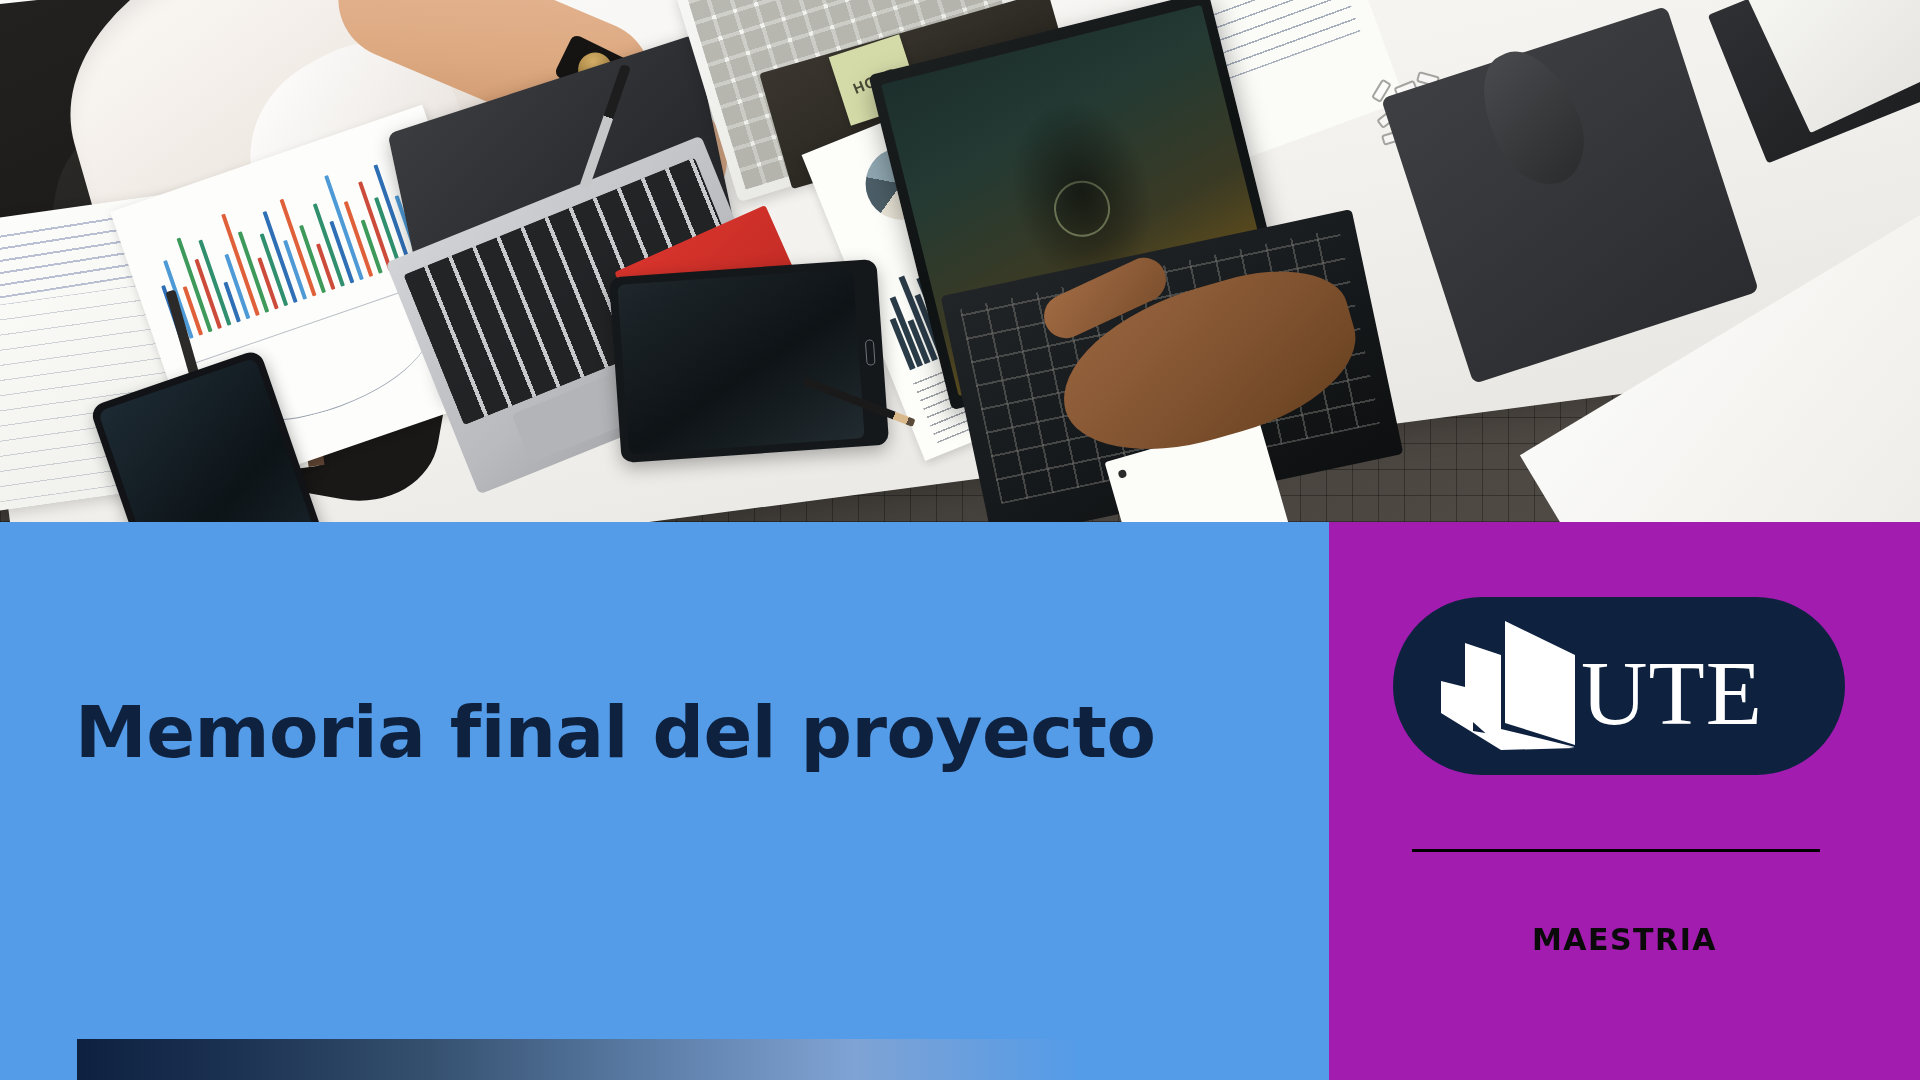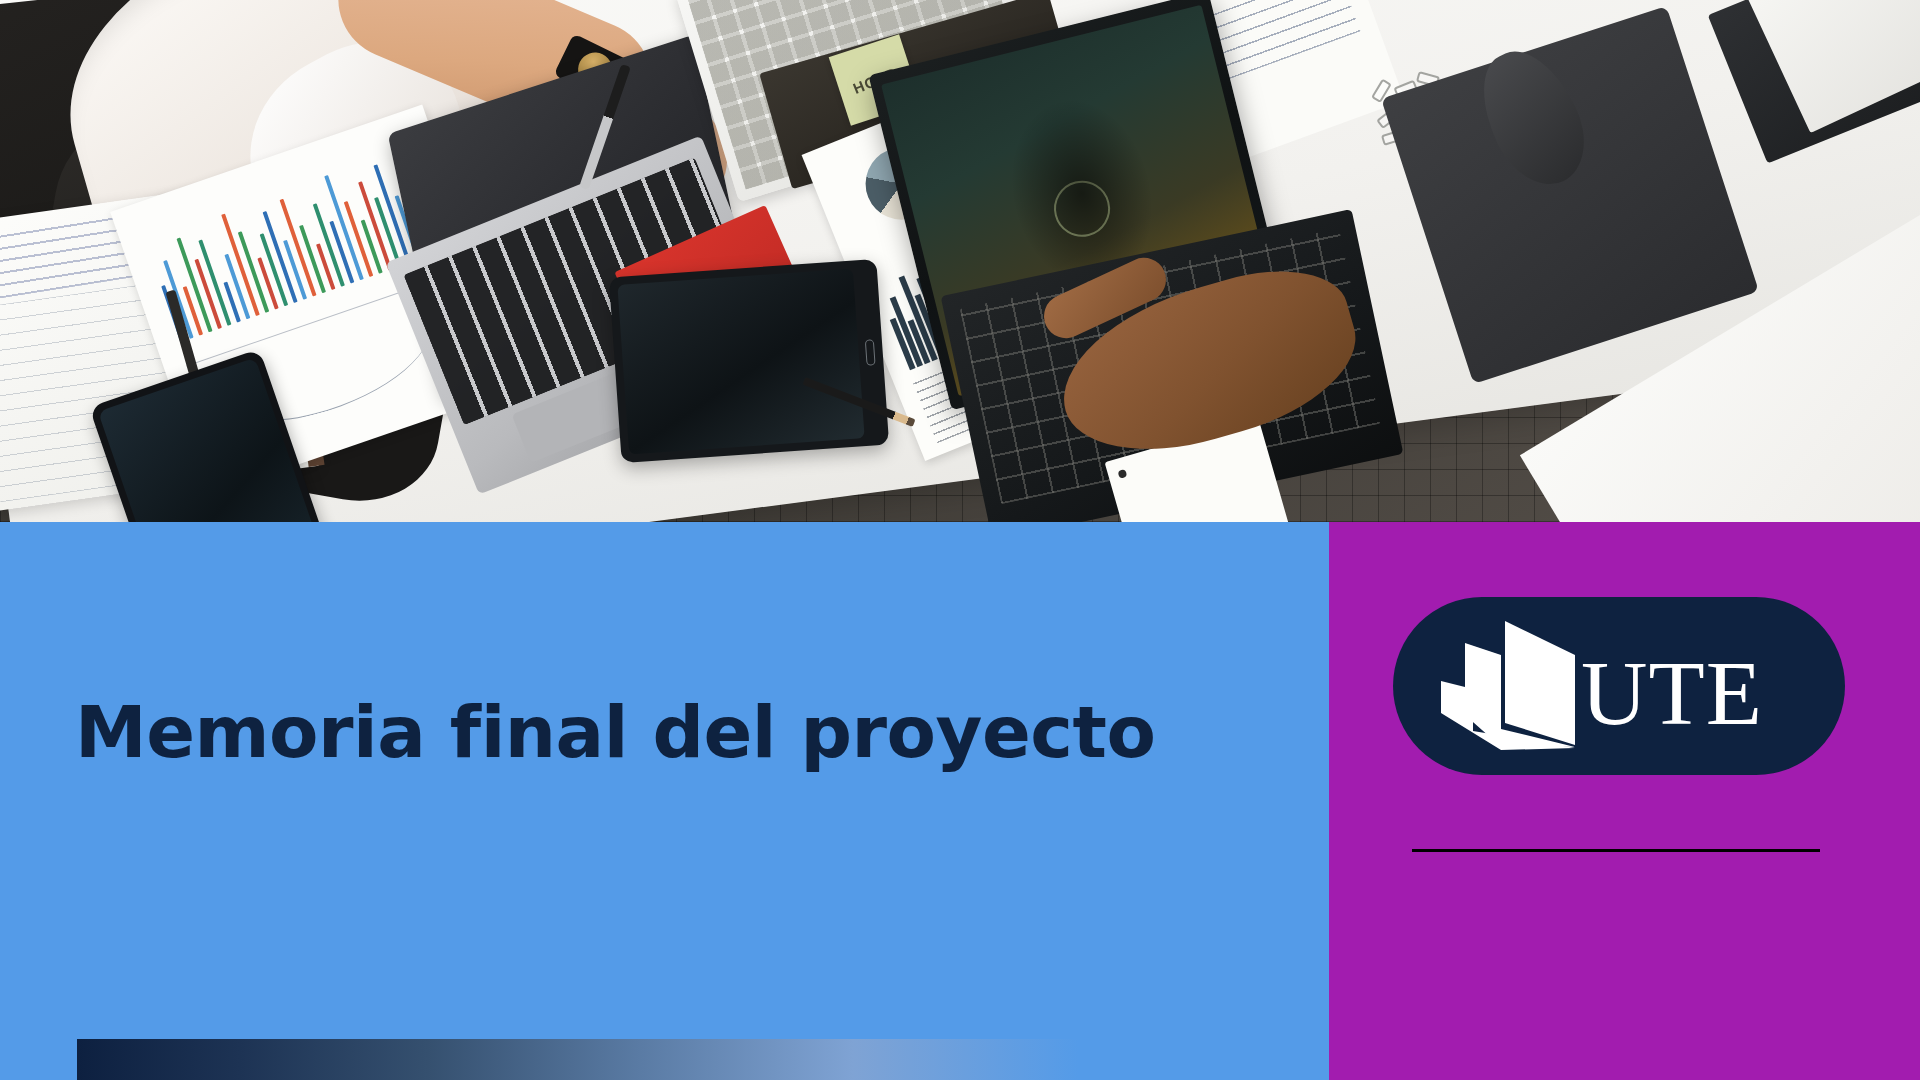--- a/index.html
+++ b/index.html
@@ -567,15 +567,16 @@
     <div class="logo-wrap">
       <div class="logo-pill"></div>
       <svg class="logo-book" viewBox="0 0 140 136">
         <polygon fill="#ffffff" points="66,2 66,104 136,126 136,36"></polygon>
         <polygon fill="#ffffff" points="26,24 62,36 62,110 136,128 60,126 26,96"></polygon>
         <polygon fill="#ffffff" points="2,62 34,70 34,112 136,129 62,131 2,94"></polygon>
       </svg>
       <div class="logo-ute">UTE</div>
     </div>
     <div class="divider"></div>
+    <div class="program-label">MAESTRIA</div>
   </div>
 
 </div>
 
 </body></html>

